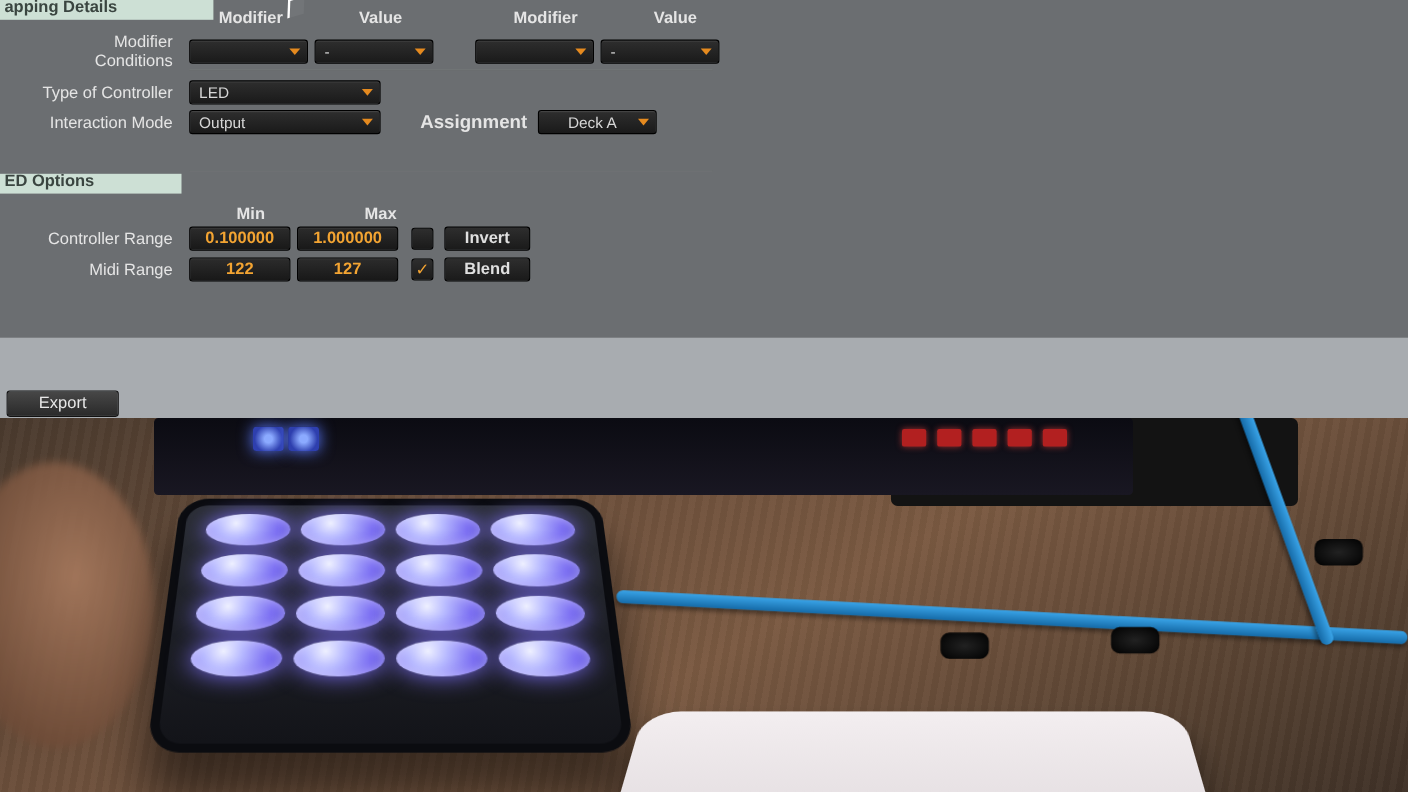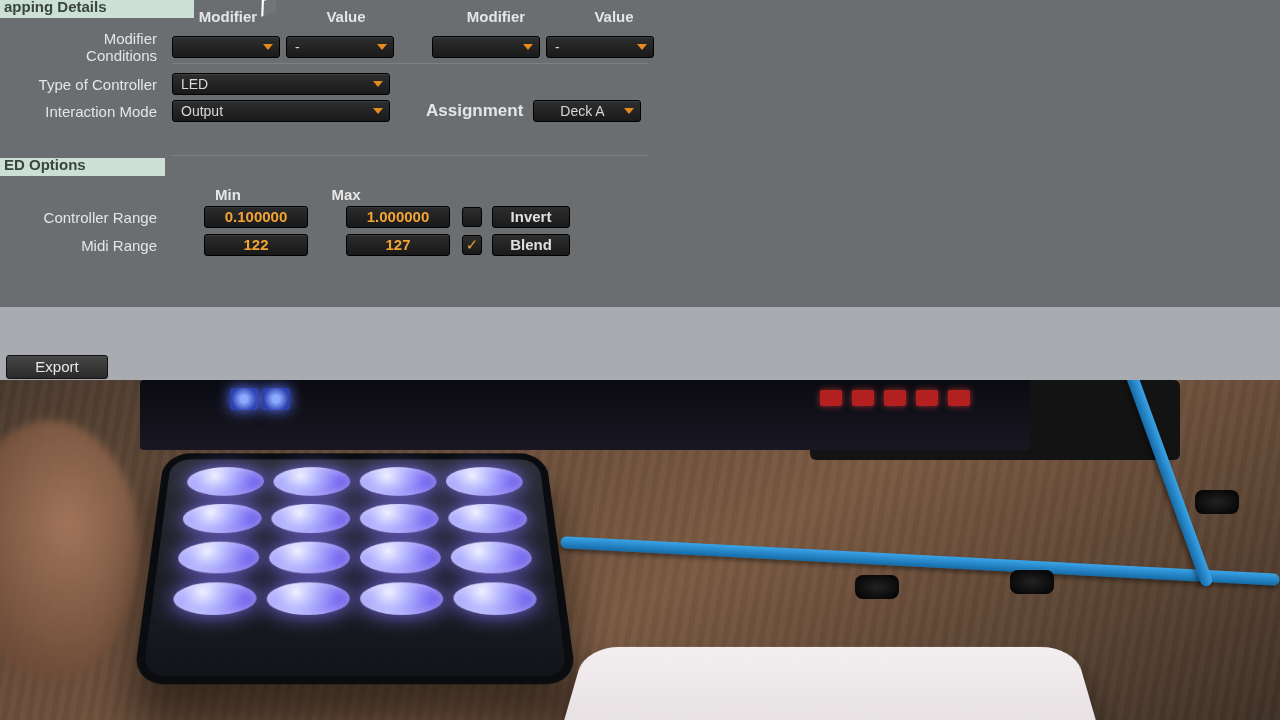--- a/index.html
+++ b/index.html
@@ -62,45 +62,44 @@
     background: linear-gradient(#2e2e2e, #1a1a1a);
     border: 1px solid #000;
     border-radius: 3px;
     height: 22px;
     padding: 0 6px 0 8px;
     color: #d7d7d7;
     font-size: 14px;
     cursor: pointer;
     box-shadow: inset 0 1px 0 rgba(255,255,255,0.08);
   }
-  .dropdown.wide { width: 218px; }
+  .dropdown.wide { width: 174px; }
   .dropdown.mid { width: 108px; padding-left: 26px; }
   .dropdown.sm  { width: 108px; }
   .dropdown .arrow {
     width: 0; height: 0;
     border-left: 5px solid transparent;
     border-right: 5px solid transparent;
     border-top: 6px solid #e58a1f;
   }
   .gap { width: 6px; }
   .gap-big { width: 38px; }
 
   .numbox {
     background: linear-gradient(#2c2c2c, #181818);
     border: 1px solid #000;
     border-radius: 3px;
     height: 22px;
-    width: 104px;
+    width: 92px;
     color: #f3a432;
     font-size: 15px;
     font-weight: bold;
     text-align: center;
     line-height: 20px;
     box-shadow: inset 0 1px 0 rgba(255,255,255,0.06);
-    margin-left: 32px;
   }
 
   .check-row {
     display: flex;
     align-items: center;
     gap: 10px;
     margin-left: 12px;
   }
   .check {
     width: 20px; height: 20px;

